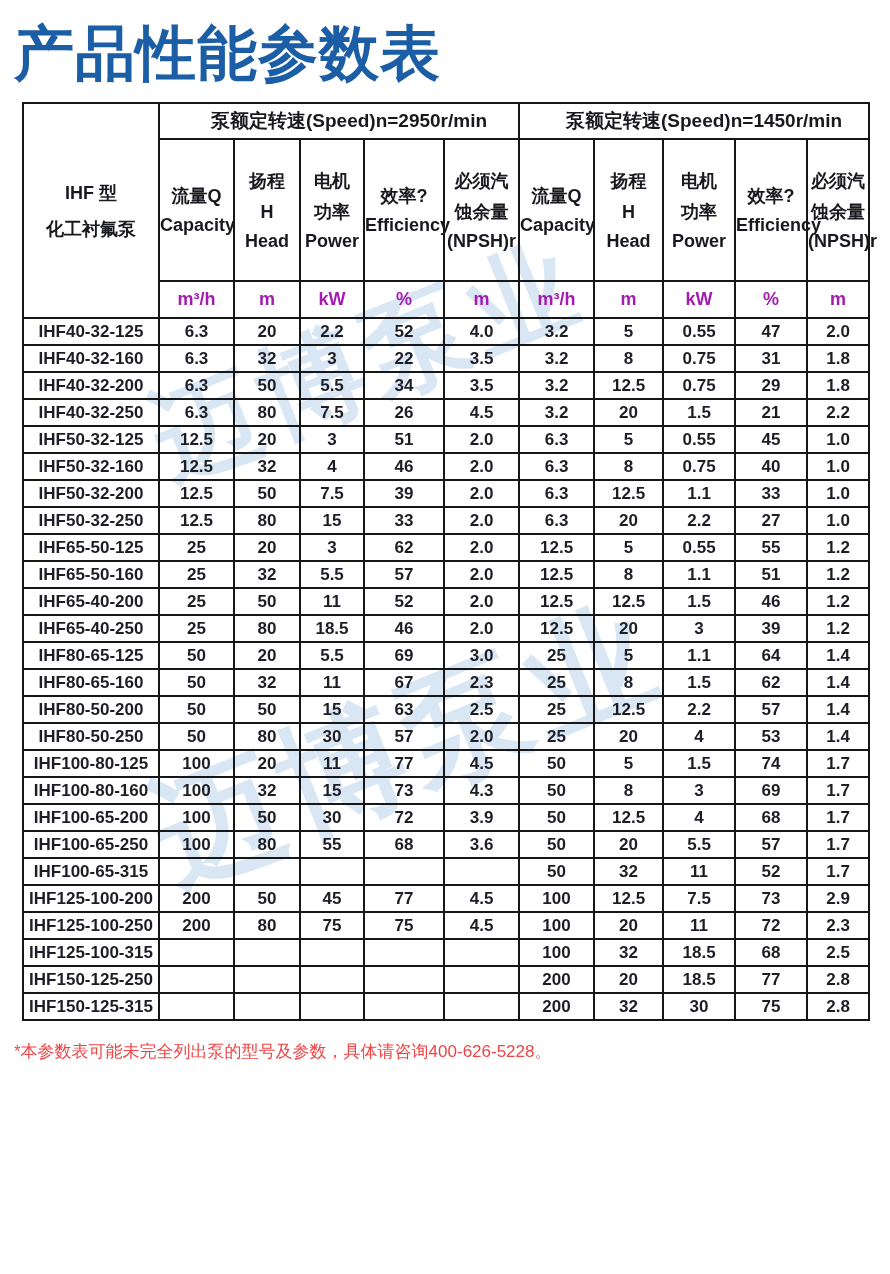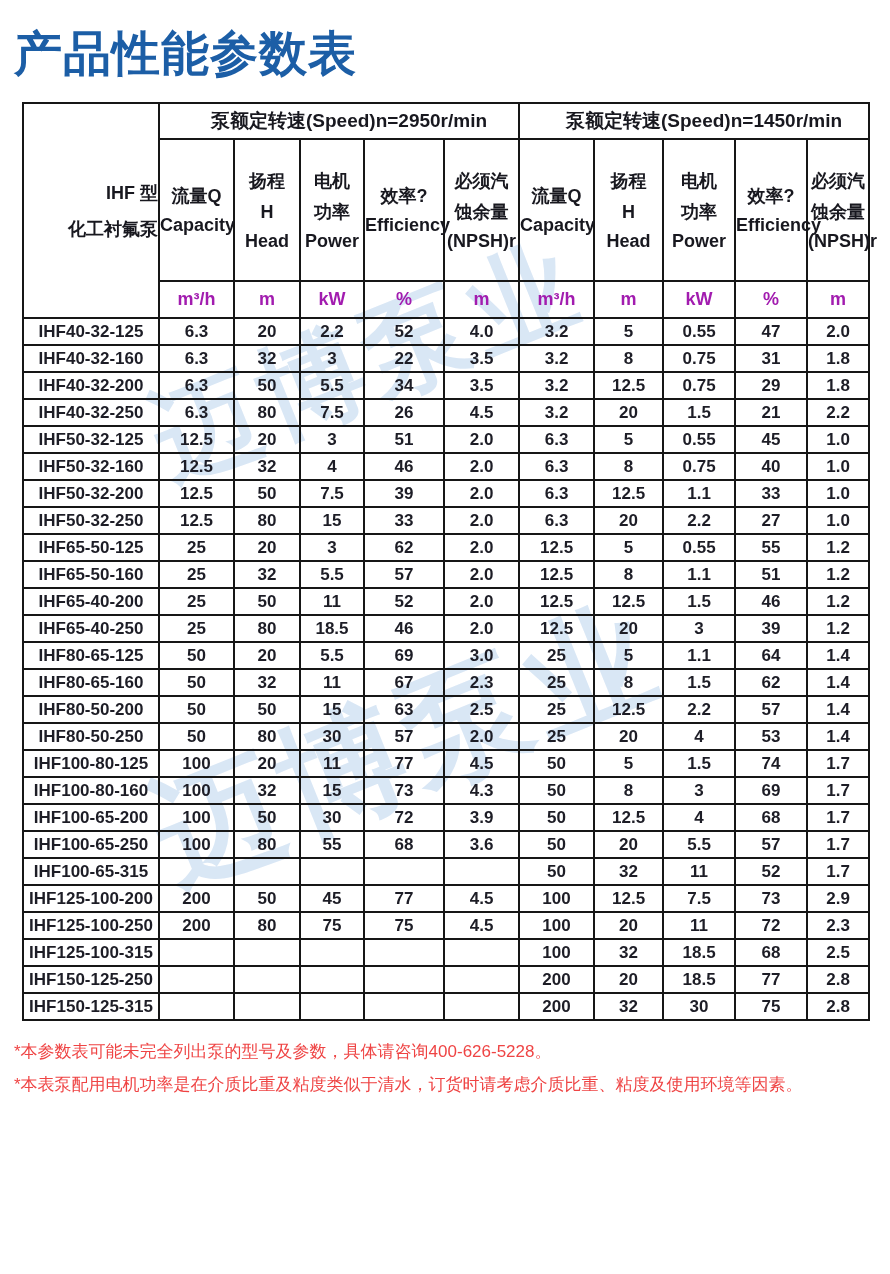--- a/index.html
+++ b/index.html
@@ -3,39 +3,39 @@
 <meta charset="utf-8">
 <style>
   html,body{margin:0;padding:0;}
   body{
     width:890px;height:1274px;background:#ffffff;overflow:hidden;
     font-family:"Liberation Sans","DejaVu Sans",sans-serif;
     color:#141414;
   }
   .page-title{
     margin:22px 4px 0 14px;
-    font-size:48px;line-height:64px;font-weight:900;
+    font-size:60px;line-height:64px;font-weight:900;
     color:#1c5ea6;letter-spacing:1px;
   }
   .table-wrap{position:relative;margin:16px 0 0 22px;width:846px;}
   .watermark{
     position:absolute;z-index:0;pointer-events:none;
     font-weight:900;color:#cddff2;opacity:.75;
     transform:rotate(-22deg);letter-spacing:8px;white-space:nowrap;
   }
   .wm1{top:190px;left:120px;font-size:105px;}
   .wm2{top:560px;left:120px;font-size:125px;}
   table{
     position:relative;z-index:1;
     border-collapse:collapse;table-layout:fixed;width:846px;
     background:transparent;
   }
   th,td{border:2px solid #161616;padding:0;text-align:center;vertical-align:middle;background:transparent;}
   .speed-h{height:34px;font-size:19px;font-weight:700;color:#18181f;padding-left:20px;}
-  .model-h{font-size:18px;font-weight:700;line-height:36px;color:#18181f;text-align:right;}
+  .model-h{font-size:18px;font-weight:700;line-height:36px;color:#18181f;}
   .cols-row th{height:140px;}
   .col-h .zh{font-size:18px;font-weight:700;line-height:31px;color:#18181f;}
   .col-h .en{font-size:18px;font-weight:700;line-height:27px;color:#18181f;}
   .units-row th{height:35px;font-size:18px;font-weight:700;color:#a21caf;}
   tbody td{height:25px;font-size:17px;font-weight:600;color:#1d1d26;}
   td.model-cell{font-size:17px;font-weight:700;}
   .notes{margin:14px 0 0 14px;}
   .note{margin:0;font-size:17px;line-height:33px;font-weight:500;color:#ef4444;}
 </style>
 </head>
@@ -469,14 +469,13 @@
           <td>30</td>
           <td>75</td>
           <td>2.8</td>
         </tr>
       </tbody>
   </table>
 </div>
 
 <div class="notes">
   <p class="note">*本参数表可能未完全列出泵的型号及参数，具体请咨询400-626-5228。</p>
-  <p class="note">*本表泵配用电机功率是在介质比重及粘度类似于清水，订货时请考虑介质比重、粘度及使用环境等因素。</p>
 </div>
 
 </body></html>

